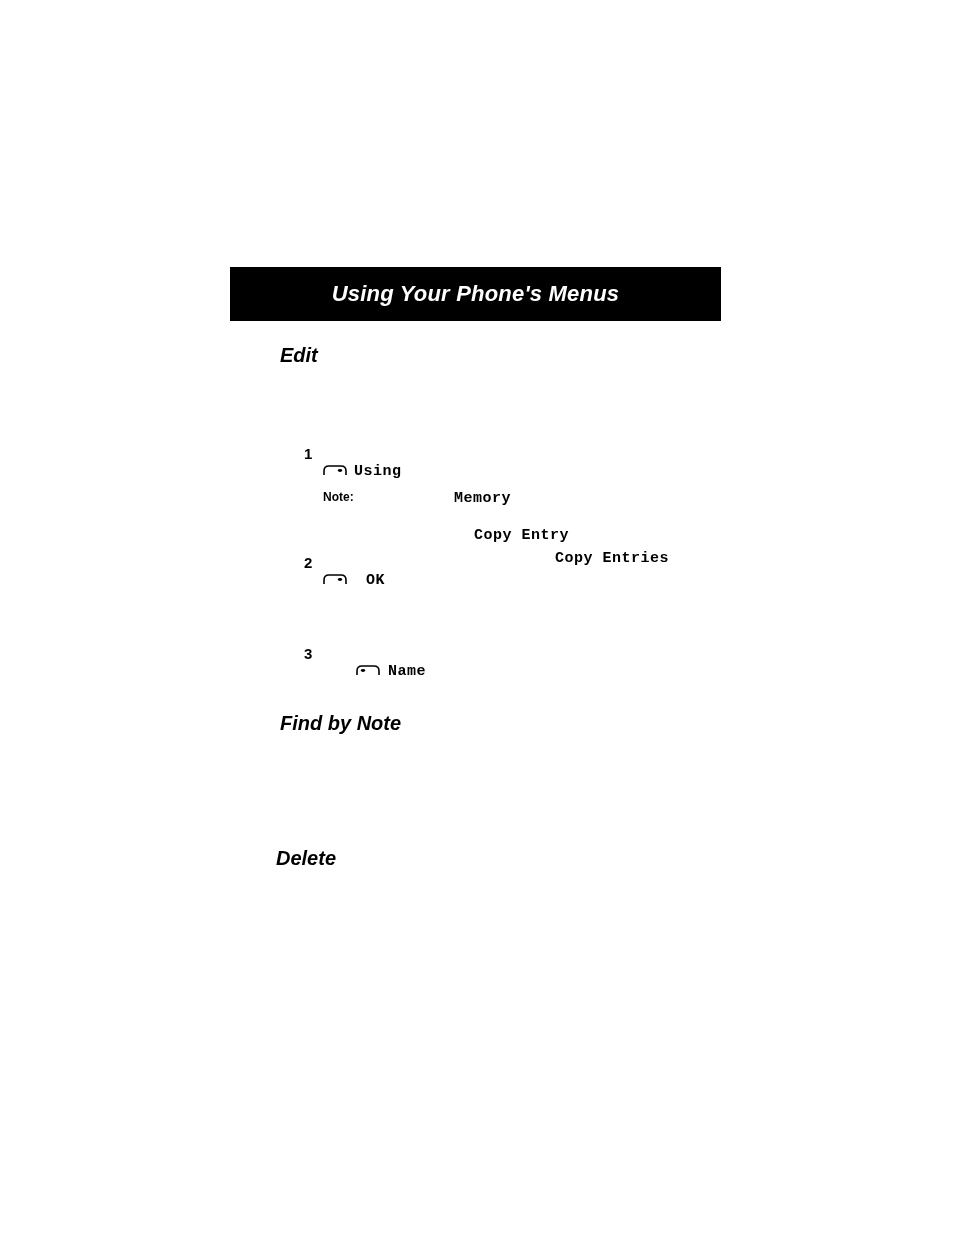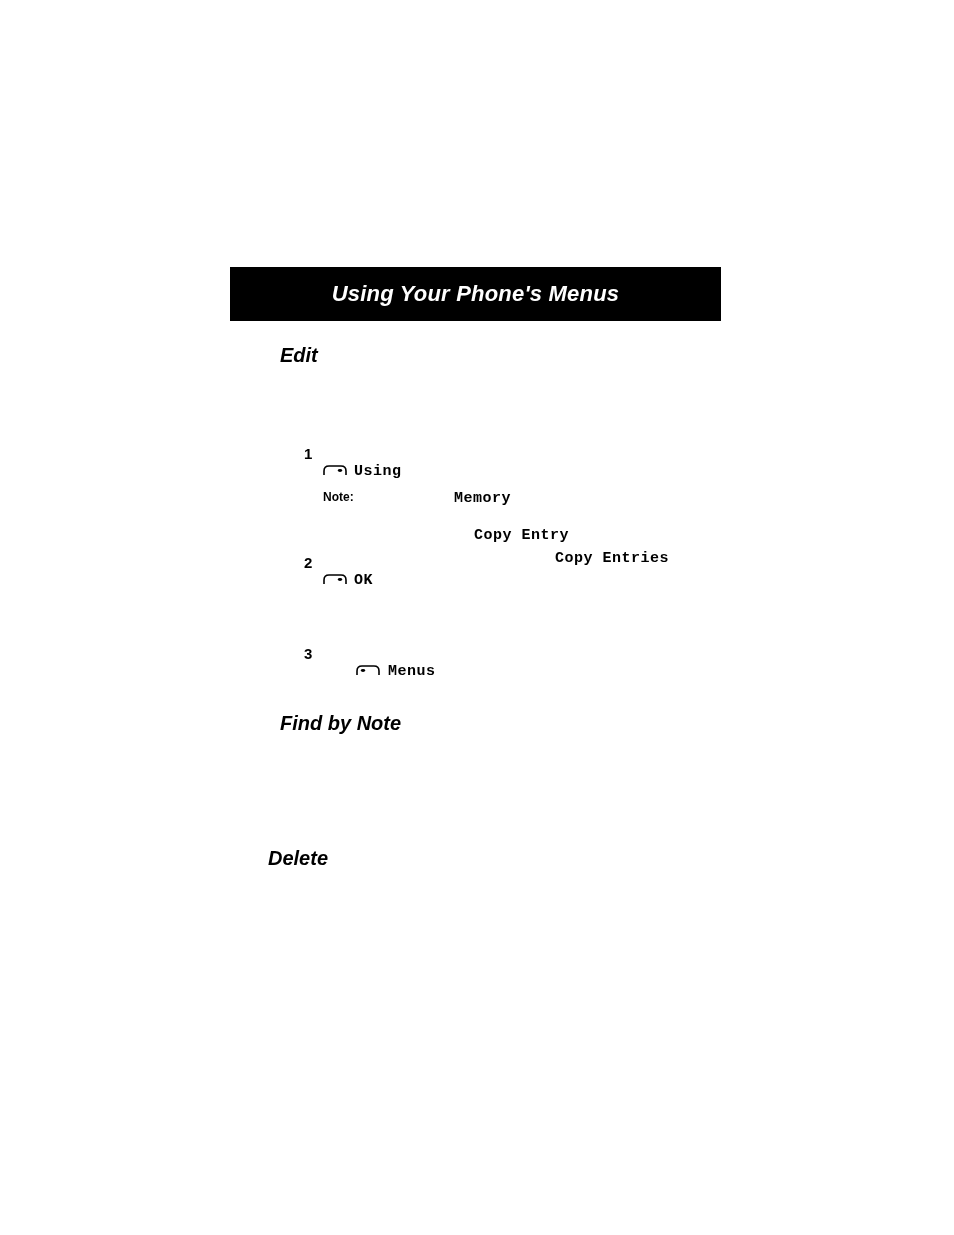--- a/index.html
+++ b/index.html
@@ -34,21 +34,21 @@
     font-size: 22px;
     letter-spacing: 0.2px;
   }
   .heading {
     font-weight: bold;
     font-style: italic;
     font-size: 20px;
   }
   .h-edit { position: absolute; left: 280px; top: 344px; }
   .h-find { position: absolute; left: 280px; top: 712px; }
-  .h-delete { position: absolute; left: 268px; top: 847px; }
+  .h-delete { position: absolute; left: 276px; top: 847px; }
 
   .step-num {
     font-weight: bold;
     font-size: 15px;
     position: absolute;
   }
   .num1 { left: 304px; top: 445px; }
   .num2 { left: 304px; top: 554px; }
   .num3 { left: 304px; top: 645px; }
 
@@ -58,21 +58,21 @@
     font-size: 15px;
     letter-spacing: 0.5px;
   }
 
   .icon-right { position: absolute; left: 323px; }
   .icon-right.r1 { top: 465px; }
   .icon-right.r2 { top: 574px; }
   .icon-left { position: absolute; left: 356px; top: 665px; }
 
   .lbl-change { position: absolute; left: 354px; top: 463px; }
-  .lbl-ok     { position: absolute; left: 354px; top: 572px; }
+  .lbl-ok     { position: absolute; left: 366px; top: 572px; }
   .lbl-done   { position: absolute; left: 388px; top: 663px; }
 
   .note-label {
     position: absolute;
     left: 323px;
     top: 490px;
     font-weight: bold;
     font-size: 12px;
   }
   .mem  { position: absolute; left: 454px; top: 490px; }
@@ -115,19 +115,19 @@
   </span>
   <span class="softkey lbl-ok">OK</span>
 
   <div class="step-num num3">3</div>
   <span class="icon-left">
     <svg width="24" height="12" viewBox="0 0 24 12">
       <path d="M23 10 L23 6 Q23 1 18 1 L6 1 Q1 1 1 6 L1 10" fill="none" stroke="#000" stroke-width="1.6"></path>
       <ellipse cx="7" cy="5.5" rx="2.2" ry="1.4" fill="#000"></ellipse>
     </svg>
   </span>
-  <span class="softkey lbl-done">Menus</span>
+  <span class="softkey lbl-done">Name</span>
 
   <div class="heading h-find">Find by Note</div>
 
   <div class="heading h-delete">Delete</div>
 
 </div>
 
 </body></html>

